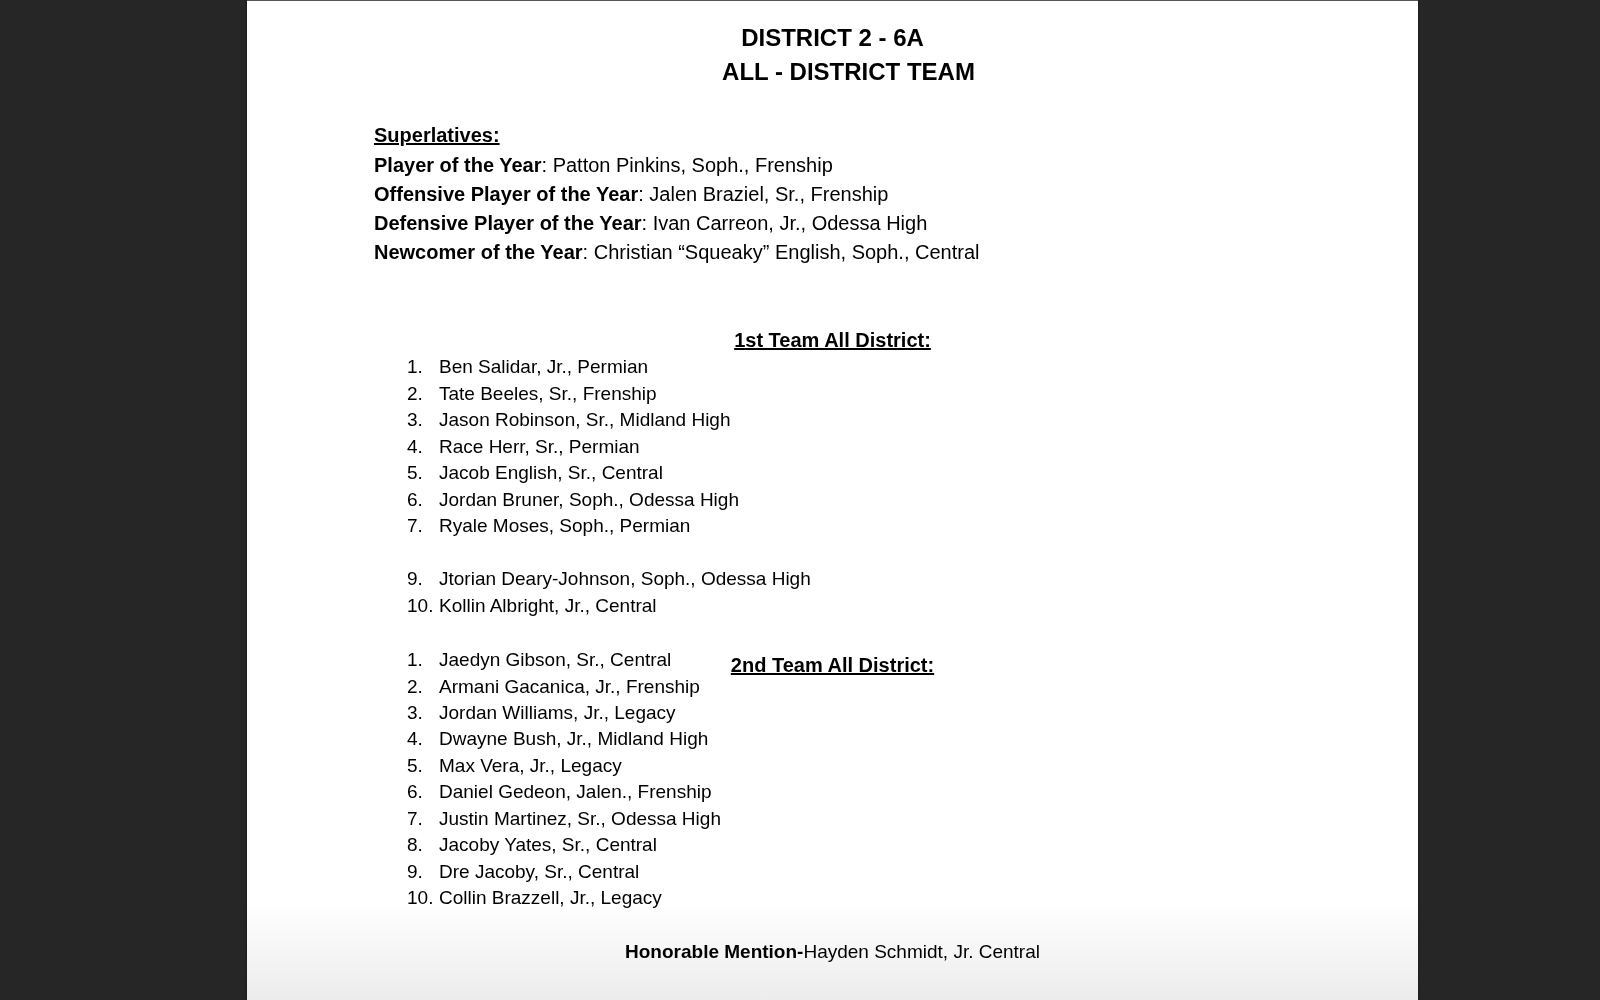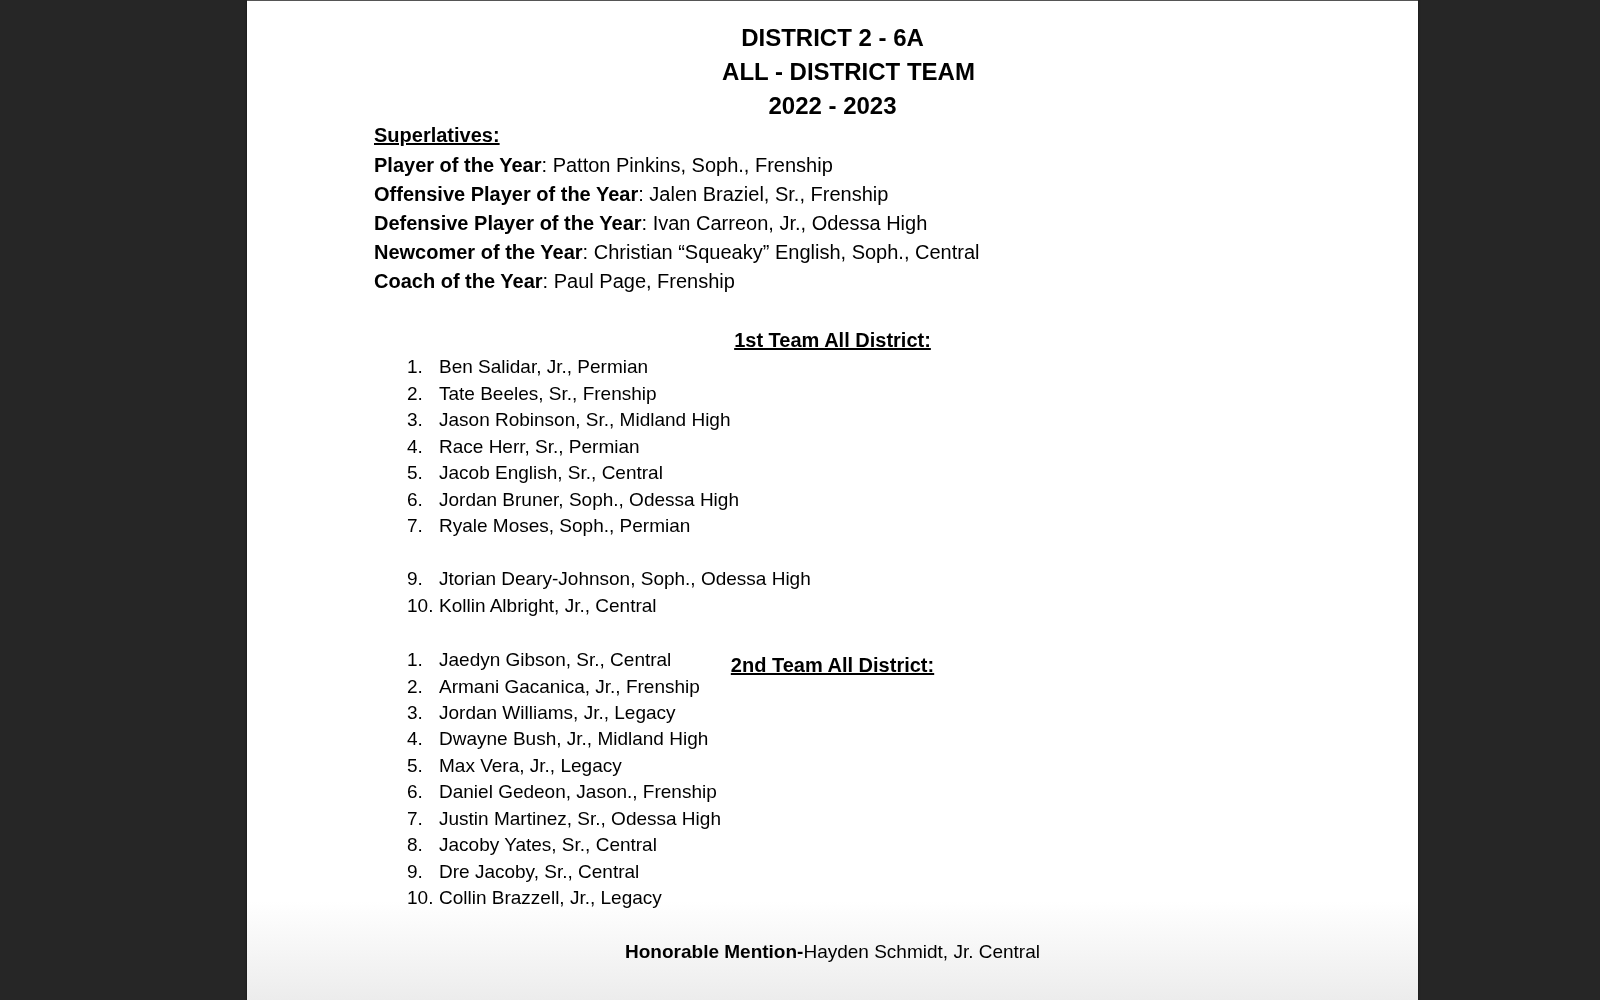--- a/index.html
+++ b/index.html
@@ -87,38 +87,34 @@
     .hm-line b { font-weight: bold; }
   </style>
 </head>
 <body>
 
 <div class="viewer">
   <div class="page">
 
     <div class="title-line" style="top:23px;">DISTRICT 2 - 6A</div>
     <div class="title-line" style="top:57px;padding-left:16px;">ALL - DISTRICT TEAM</div>
-    <div class="title-line" style="top:91px;">2022 - 2023</div>
 
     <div class="sup-heading">Superlatives:</div>
 
     <div class="sup-line" style="top:181px;">
       <b>Offensive Player of the Year</b><span>: </span><span>Jalen Braziel, Sr., Frenship</span>
     </div>
     <div class="sup-line" style="top:152px;">
       <b>Player of the Year</b><span>: </span><span>Patton Pinkins, Soph., Frenship</span>
     </div>
     <div class="sup-line" style="top:210px;">
       <b>Defensive Player of the Year</b><span>: </span><span>Ivan Carreon, Jr., Odessa High</span>
     </div>
     <div class="sup-line" style="top:239px;">
       <b>Newcomer of the Year</b><span>: </span><span>Christian “Squeaky” English, Soph., Central</span>
-    </div>
-    <div class="sup-line" style="top:268px;">
-      <b>Coach of the Year</b><span>: </span><span>Paul Page, Frenship</span>
     </div>
 
     <div class="section-heading" style="top:327px;">1st Team All District:</div>
 
     <div class="list-item" style="top:355px;"><span class="num">1.</span><span>Ben Salidar, Jr., Permian</span></div>
     <div class="list-item" style="top:382px;"><span class="num">2.</span><span>Tate Beeles, Sr., Frenship</span></div>
     <div class="list-item" style="top:408px;"><span class="num">3.</span><span>Jason Robinson, Sr., Midland High</span></div>
     <div class="list-item" style="top:435px;"><span class="num">4.</span><span>Race Herr, Sr., Permian</span></div>
     <div class="list-item" style="top:461px;"><span class="num">5.</span><span>Jacob English, Sr., Central</span></div>
     <div class="list-item" style="top:488px;"><span class="num">6.</span><span>Jordan Bruner, Soph., Odessa High</span></div>
@@ -126,21 +122,21 @@
     <div class="list-item" style="top:567px;"><span class="num">9.</span><span>Jtorian Deary-Johnson, Soph., Odessa High</span></div>
     <div class="list-item" style="top:594px;"><span class="num">10.</span><span>Kollin Albright, Jr., Central</span></div>
 
     <div class="section-heading" style="top:621px;margin-top:31px;">2nd Team All District:</div>
 
     <div class="list-item" style="top:648px;"><span class="num">1.</span><span>Jaedyn Gibson, Sr., Central</span></div>
     <div class="list-item" style="top:675px;"><span class="num">2.</span><span>Armani Gacanica, Jr., Frenship</span></div>
     <div class="list-item" style="top:701px;"><span class="num">3.</span><span>Jordan Williams, Jr., Legacy</span></div>
     <div class="list-item" style="top:727px;"><span class="num">4.</span><span>Dwayne Bush, Jr., Midland High</span></div>
     <div class="list-item" style="top:754px;"><span class="num">5.</span><span>Max Vera, Jr., Legacy</span></div>
-    <div class="list-item" style="top:780px;"><span class="num">6.</span><span>Daniel Gedeon, Jason., Frenship</span></div>
+    <div class="list-item" style="top:780px;"><span class="num">6.</span><span>Daniel Gedeon, Jalen., Frenship</span></div>
     <div class="list-item" style="top:807px;"><span class="num">7.</span><span>Justin Martinez, Sr., Odessa High</span></div>
     <div class="list-item" style="top:833px;"><span class="num">8.</span><span>Jacoby Yates, Sr., Central</span></div>
     <div class="list-item" style="top:860px;"><span class="num">9.</span><span>Dre Jacoby, Sr., Central</span></div>
     <div class="list-item" style="top:886px;"><span class="num">10.</span><span>Collin Brazzell, Jr., Legacy</span></div>
 
     <div class="hm-line" style="top:940px;">
       <b>Honorable Mention-</b><span>Hayden Schmidt, Jr. Central</span>
     </div>
 
   </div>

